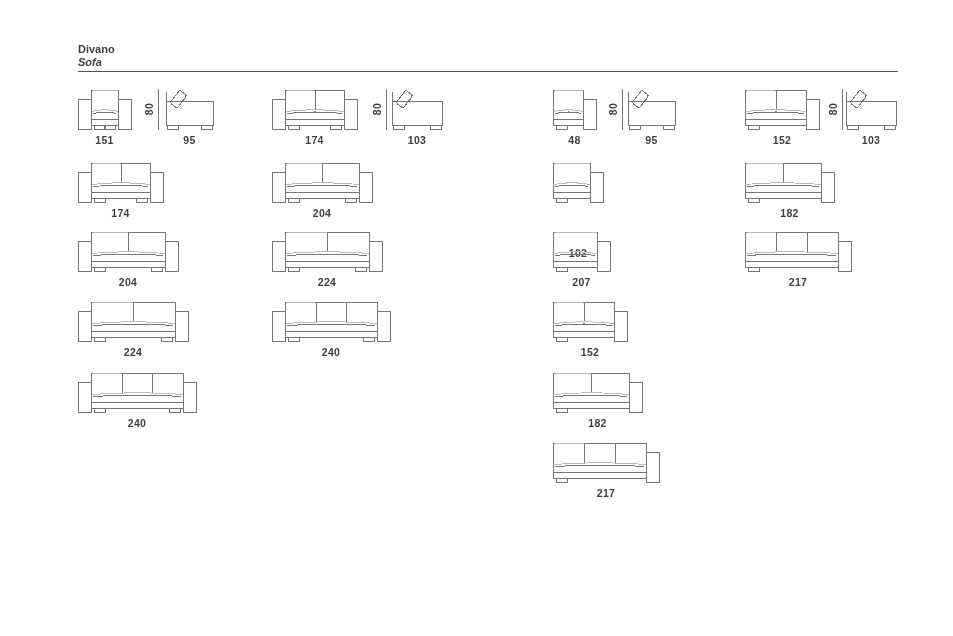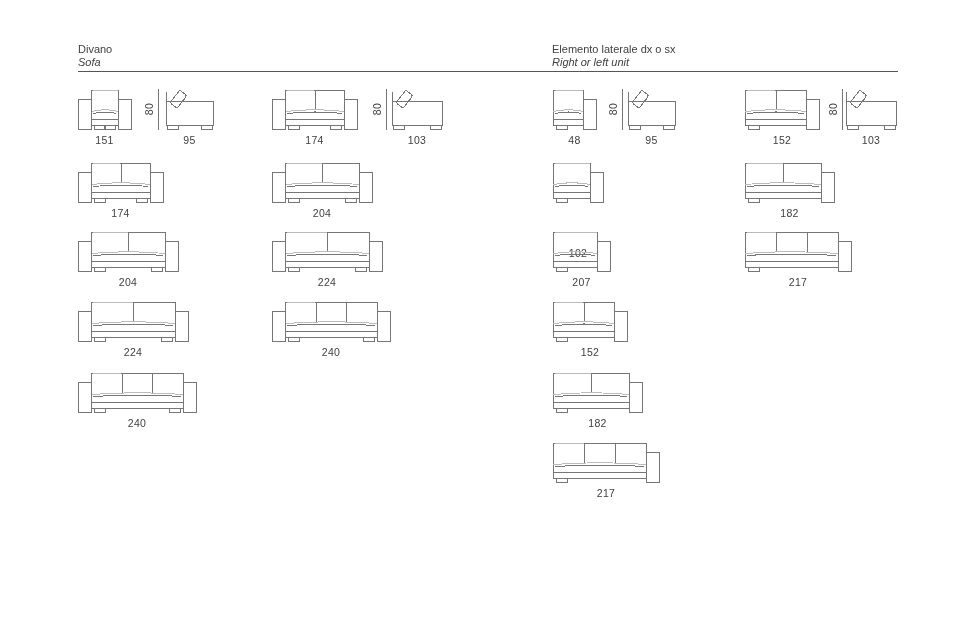--- a/index.html
+++ b/index.html
@@ -1,20 +1,20 @@
 <!DOCTYPE html>
 <html style="--line: #767676; --light: #b9bcbc; --txt: #404040; --rule: #555555;"><head>
 <meta charset="utf-8">
 <style>
   html,body{margin:0;padding:0;}
   body{
     width:953px;height:636px;background:#ffffff;overflow:hidden;
     font-family:"Liberation Sans", sans-serif;
   }
-  #stage{position:relative;width:953px;height:636px;background:#ffffff;}
+  #stage{position:relative;width:953px;height:636px;background:#ffffff;font-weight:bold;}
   .hdr{position:absolute;top:43px;font-size:11px;line-height:13px;color:var(--txt);}
   .hdr .sub{font-style:italic;}
   .rule{position:absolute;height:1px;background:var(--rule);}
   .drawing{position:absolute;}
   .size-label{
     position:absolute;font-size:10.5px;color:var(--txt);text-align:center;
     height:12px;line-height:12px;letter-spacing:0.3px;
   }
   .dim-line{position:absolute;width:1px;background:var(--line);}
   .dim-text{
@@ -28,24 +28,20 @@
 </head>
 <body>
 
 <div id="stage">
 
   <div class="hdr" id="hdr-left" style="left: 78px;">
     <div>Divano</div>
     <div class="sub">Sofa</div>
   </div>
 
-  <div class="hdr" id="hdr-right" style="left: 552px;">
-    <div>Elemento laterale dx o sx</div>
-    <div class="sub">Right or left unit</div>
-  </div>
 
   <div class="rule" id="hdr-rule" style="left: 78px; top: 71px; width: 820px;"></div>
 
 <div class="drawing" style="left: 78px; top: 90px;">
       <svg width="55" height="41" viewBox="-0.5 -0.5 55 41" shape-rendering="crispEdges">
         <rect class="st-d" x="13" y="0" width="27" height="35"></rect>
         <line class="st-l" x1="14" y1="0" x2="39.0" y2="0"></line>
         <path class="st-l" d="M 13 21 Q 26.5 17.5 40 21"></path>
         <path class="st-d" d="M 15 23 Q 26.5 20 38 23"></path>
         <line class="st-d" x1="13" y1="28.5" x2="40" y2="28.5"></line>

